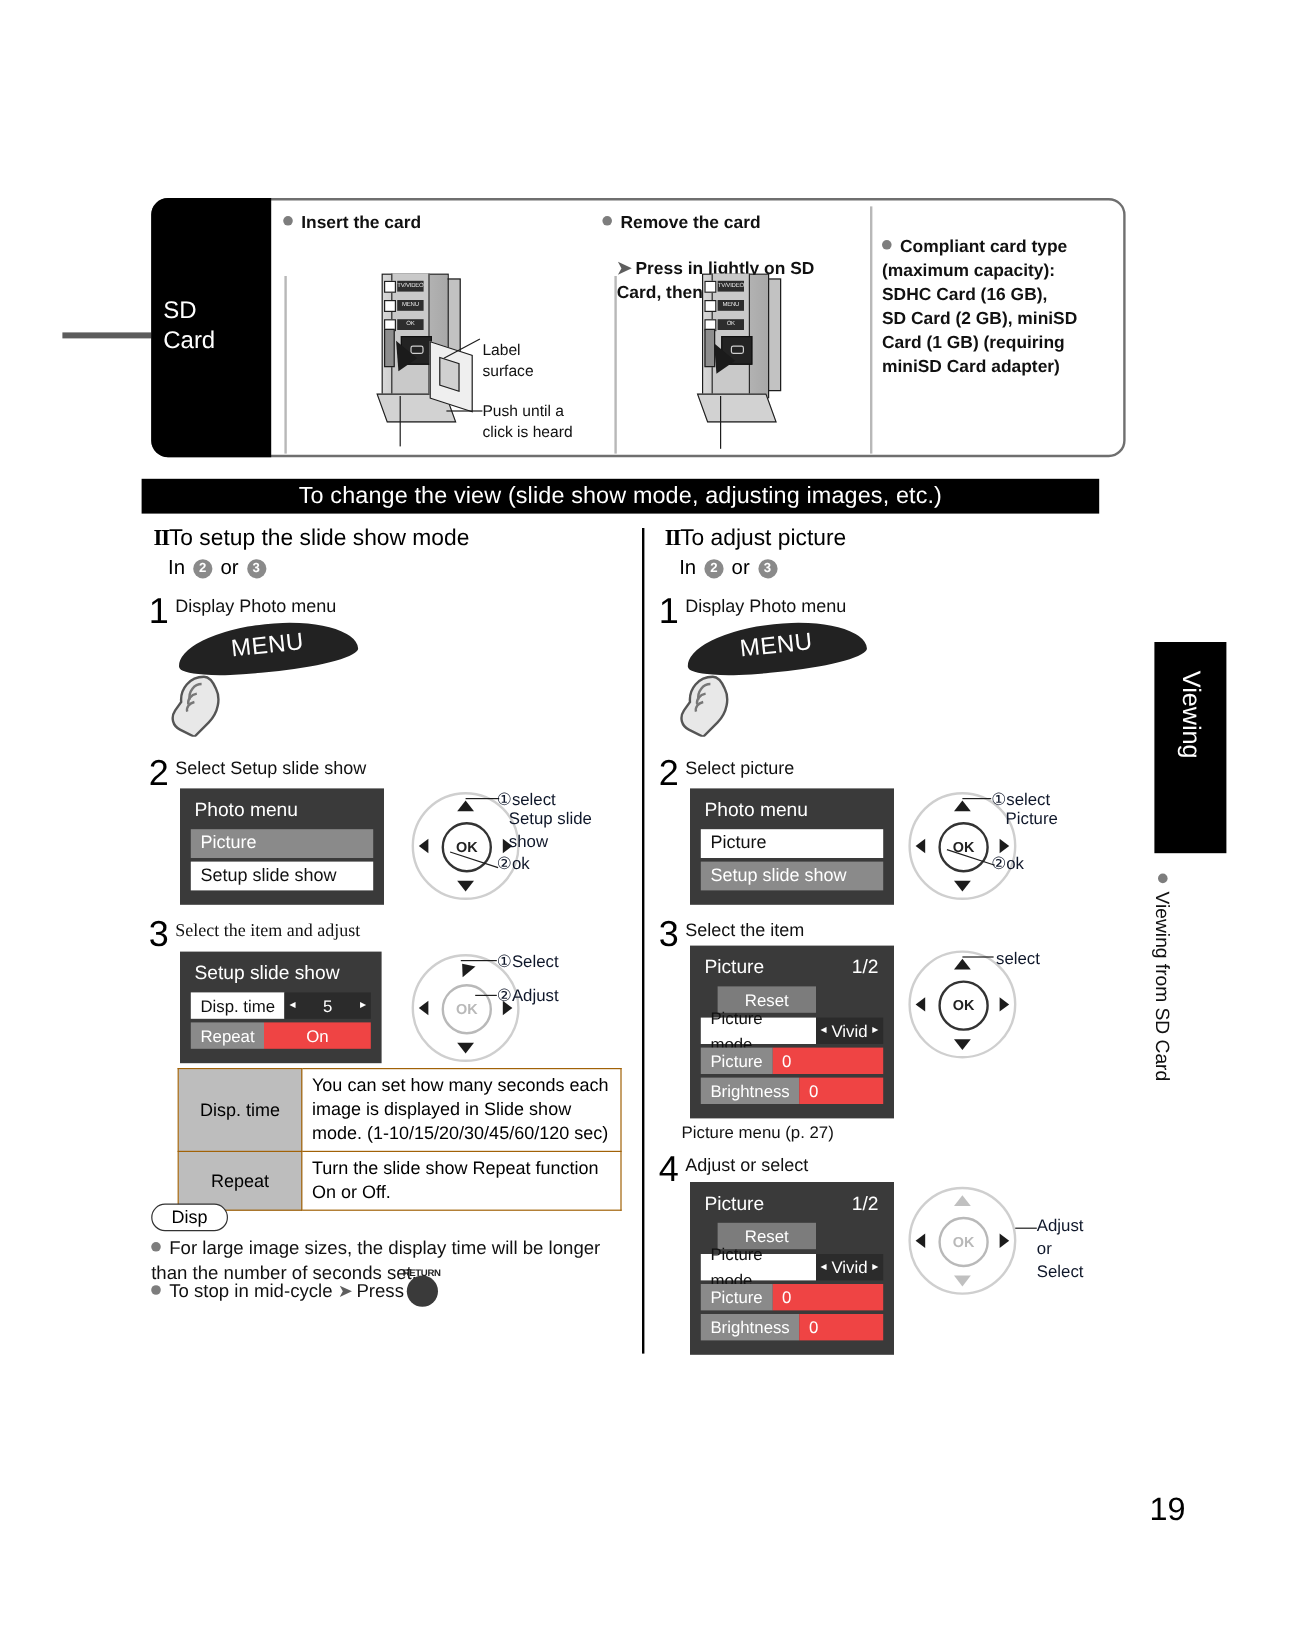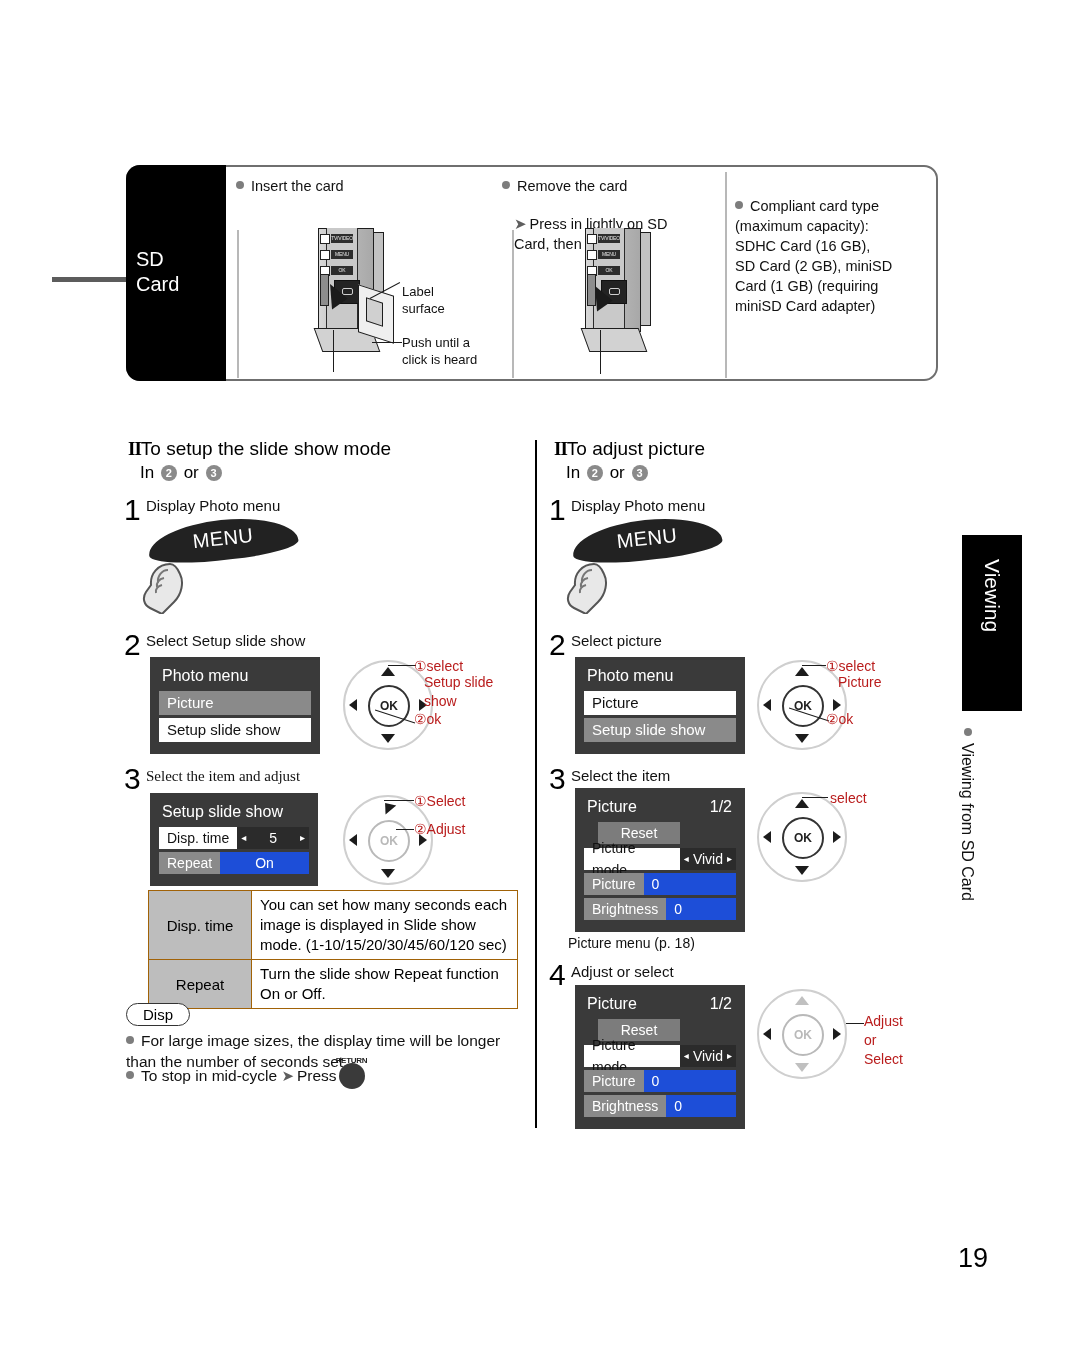--- a/index.html
+++ b/index.html
@@ -28,21 +28,21 @@
   }
   .vdiv{position:absolute;background:#b8b8b8;width:2px;}
 
   .bullet{
     display:inline-block;width:8px;height:8px;border-radius:50%;
     background:#7d7d7d;margin-right:7px;vertical-align:2px;
   }
   .arrow-g{
     display:inline-block;color:#5e5e5e;margin-right:3px;font-size:15px;
   }
-  .col-txt{position:absolute;font-size:14.5px;line-height:20px;color:#111;}
+  .col-txt{position:absolute;font-size:14.5px;line-height:20px;color:#111;font-weight:bold;}
 
   
   .dev{position:absolute;}
   .dev .body{
     position:absolute;left:18px;top:0;width:54px;height:102px;
     background:linear-gradient(90deg,#d8d8d8 0%,#bdbdbd 40%,#a8a8a8 100%);
     border:1.6px solid #1d1d1d;
   }
   .dev .strip{
     position:absolute;left:26px;top:0;width:30px;height:102px;
@@ -116,21 +116,21 @@
   .hand-ic{position:absolute;width:52px;height:56px;}
 
   
   .osd{position:absolute;background:#3a3a3a;padding:7px 9px 9px 9px;box-sizing:border-box;}
   .osd-title{color:#fff;font-size:16px;line-height:21px;margin:1px 0 5px 3px;}
   .osd-title .pg{float:right;margin-right:4px;}
   .osd-row{
     height:22px;line-height:22px;font-size:14px;margin-bottom:3px;display:flex;align-items:stretch;
   }
   .osd-row .lbl{background:#8a8a8a;color:#fff;padding:0 8px;display:flex;align-items:center;}
-  .osd-row .valwrap{background:#1d4ed8;flex:1;display:flex;align-items:center;}
+  .osd-row .valwrap{background:#ef4444;flex:1;display:flex;align-items:center;}
   .osd-row.sel .lbl{background:#fff;color:#111;}
   .osd-row.sel .valwrap{background:#2b2b2b;color:#fff;}
   .osd-full{
     height:24px;line-height:24px;font-size:15px;margin-bottom:3px;padding-left:8px;color:#fff;
     background:#8a8a8a;
   }
   .osd-full.hl{background:#fff;color:#111;}
   .osd-btn{background:#7c7c7c;color:#fff;font-size:14px;height:22px;line-height:22px;
     width:82px;text-align:center;margin:0 0 4px 14px;}
   .arr{font-size:10px;padding:0 4px;}
@@ -143,21 +143,21 @@
     position:absolute;left:23px;top:23px;width:38px;height:38px;border:2px solid #333;border-radius:50%;
     font-size:12px;text-align:center;line-height:38px;color:#222;font-weight:bold;
   }
   .wheel .ok.gray{border-color:#b9b9b9;color:#b9b9b9;}
   .wheel .tri{position:absolute;width:0;height:0;}
   .tri-up{border-left:7px solid transparent;border-right:7px solid transparent;border-bottom:9px solid #1c1c1c;left:36px;top:5px;}
   .tri-dn{border-left:7px solid transparent;border-right:7px solid transparent;border-top:9px solid #1c1c1c;left:36px;bottom:5px;}
   .tri-lf{border-top:6px solid transparent;border-bottom:6px solid transparent;border-right:8px solid #1c1c1c;left:4px;top:37px;}
   .tri-rt{border-top:6px solid transparent;border-bottom:6px solid transparent;border-left:8px solid #1c1c1c;right:4px;top:37px;}
   .tri.gray{opacity:.28;}
-  .wlabel{position:absolute;font-size:14px;line-height:19px;color:#b91c1c;}
+  .wlabel{position:absolute;font-size:14px;line-height:19px;color:#0f172a;}
   .cnum{font-size:14px;}
 
   
   .dtable{position:absolute;border-collapse:collapse;font-size:15px;}
   .dtable td{border:1px solid #a16207;vertical-align:middle;}
   .dtable td.k{background:#bdbdbd;text-align:center;width:94px;padding:6px 4px;}
   .dtable td.v{background:#fff;padding:4px 8px;line-height:20px;}
 
   
   .note-pill{
@@ -265,20 +265,21 @@
 
   <div class="col-txt" style="left:735px;top:176px;width:200px;white-space:pre-line;">
     <span class="bullet"></span><span>Compliant card type
 (maximum capacity):
 SDHC Card (16 GB),
 SD Card (2 GB), miniSD
 Card (1 GB) (requiring
 miniSD Card adapter)</span>
   </div>
 
+  <div class="titlebar">To change the view (slide show mode, adjusting images, etc.)</div>
 
   <div class="col-divider"></div>
 
   <div class="sec-head" style="left:128px;top:437px;">
     <span class="rn">II</span><span>To setup the slide show mode</span>
   </div>
   <div class="sec-sub" style="left:140px;top:463px;">
     <span>In</span>
     <span class="circ-num">2</span>
     <span>or</span>
@@ -460,21 +461,21 @@
         <span class="valleft" style="color:#fff;">0</span>
       </div>
     </div>
     <div class="osd-row">
       <div class="lbl">Brightness</div>
       <div class="valwrap">
         <span class="valleft" style="color:#fff;">0</span>
       </div>
     </div>
   </div>
-  <div class="subcap" style="left:568px;top:935px;">Picture menu (p. 18)</div>
+  <div class="subcap" style="left:568px;top:935px;">Picture menu (p. 27)</div>
 
   <div class="wheel" style="left:757px;top:792px;">
     <div class="tri tri-up"></div>
     <div class="tri tri-dn"></div>
     <div class="tri tri-lf"></div>
     <div class="tri tri-rt"></div>
     <div class="ok">OK</div>
   </div>
   <div class="lead" style="left:802px;top:797px;width:26px;"></div>
   <div class="wlabel" style="left:830px;top:789px;">select</div>

